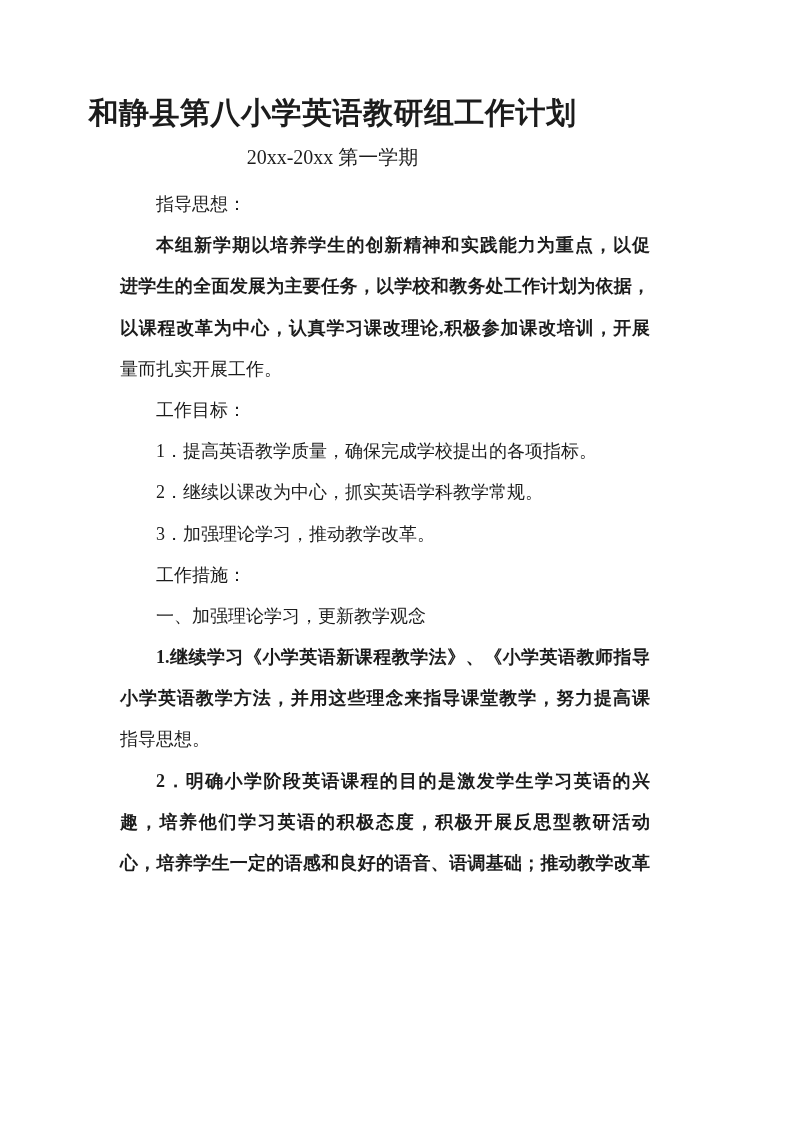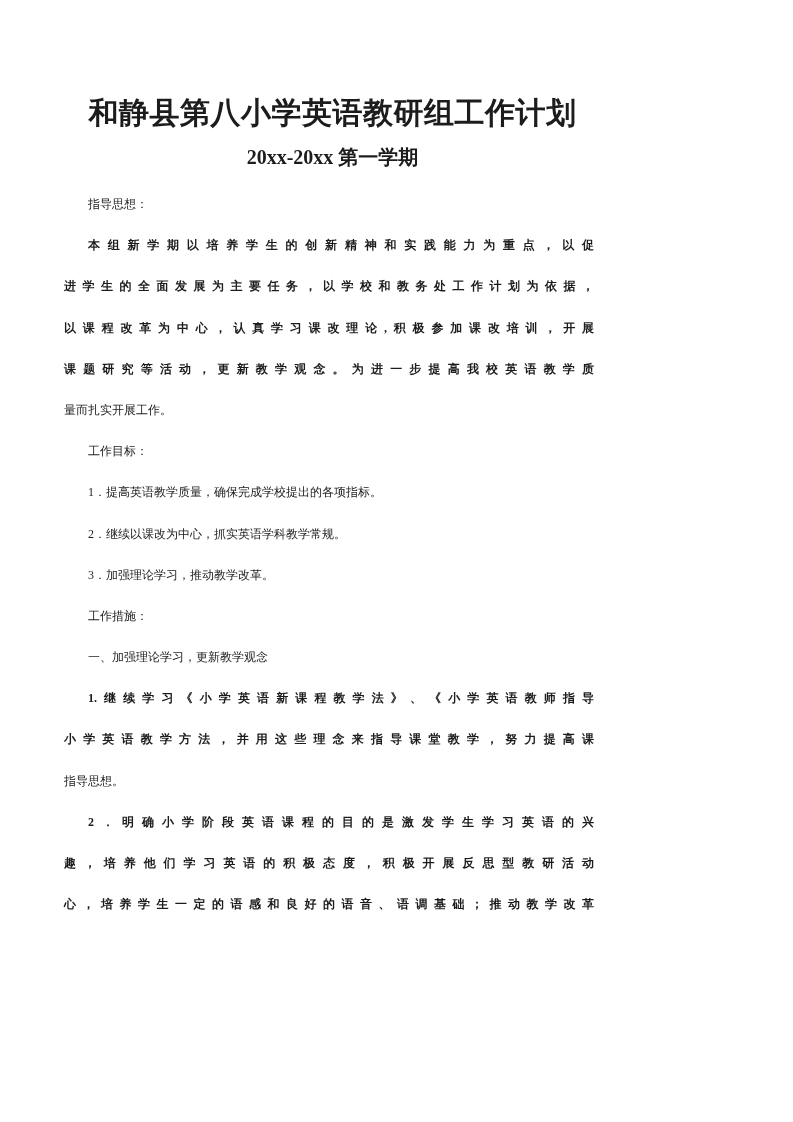--- a/index.html
+++ b/index.html
@@ -23,27 +23,27 @@
     text-align: center;
     font-size: 30px;
     font-weight: bold;
     line-height: 42px;
     letter-spacing: 0.5px;
   }
   .doc-subtitle {
     margin: 10px 0 0 0;
     text-align: center;
     font-size: 20px;
-    font-weight: bold;
+    font-weight: normal;
     line-height: 26px;
   }
   .doc-body {
-    margin: 14px 0 0 64px;
+    margin: 14px 0 0 120px;
     width: 530px;
-    font-size: 12px;
+    font-size: 18px;
   }
   .line {
     height: 41.2px;
     line-height: 41.2px;
     white-space: nowrap;
     text-align: left;
   }
   .line.indent {
     padding-left: 2em;
   }
@@ -58,21 +58,20 @@
 <body>
 
 <div class="page">
   <h1 class="doc-title">和静县第八小学英语教研组工作计划</h1>
   <h2 class="doc-subtitle">20xx-20xx 第一学期</h2>
   <div class="doc-body" id="doc-body">
       <div class="line indent">指导思想：</div>
       <div class="line indent fill">本组新学期以培养学生的创新精神和实践能力为重点，以促</div>
       <div class="line fill">进学生的全面发展为主要任务，以学校和教务处工作计划为依据，</div>
       <div class="line fill">以课程改革为中心，认真学习课改理论,积极参加课改培训，开展</div>
-      <div class="line fill">课题研究等活动，更新教学观念。为进一步提高我校英语教学质</div>
       <div class="line">量而扎实开展工作。</div>
       <div class="line indent">工作目标：</div>
       <div class="line indent">1．提高英语教学质量，确保完成学校提出的各项指标。</div>
       <div class="line indent">2．继续以课改为中心，抓实英语学科教学常规。</div>
       <div class="line indent">3．加强理论学习，推动教学改革。</div>
       <div class="line indent">工作措施：</div>
       <div class="line indent">一、加强理论学习，更新教学观念</div>
       <div class="line indent fill">1.继续学习《小学英语新课程教学法》、《小学英语教师指导</div>
       <div class="line fill">小学英语教学方法，并用这些理念来指导课堂教学，努力提高课</div>
       <div class="line">指导思想。</div>

